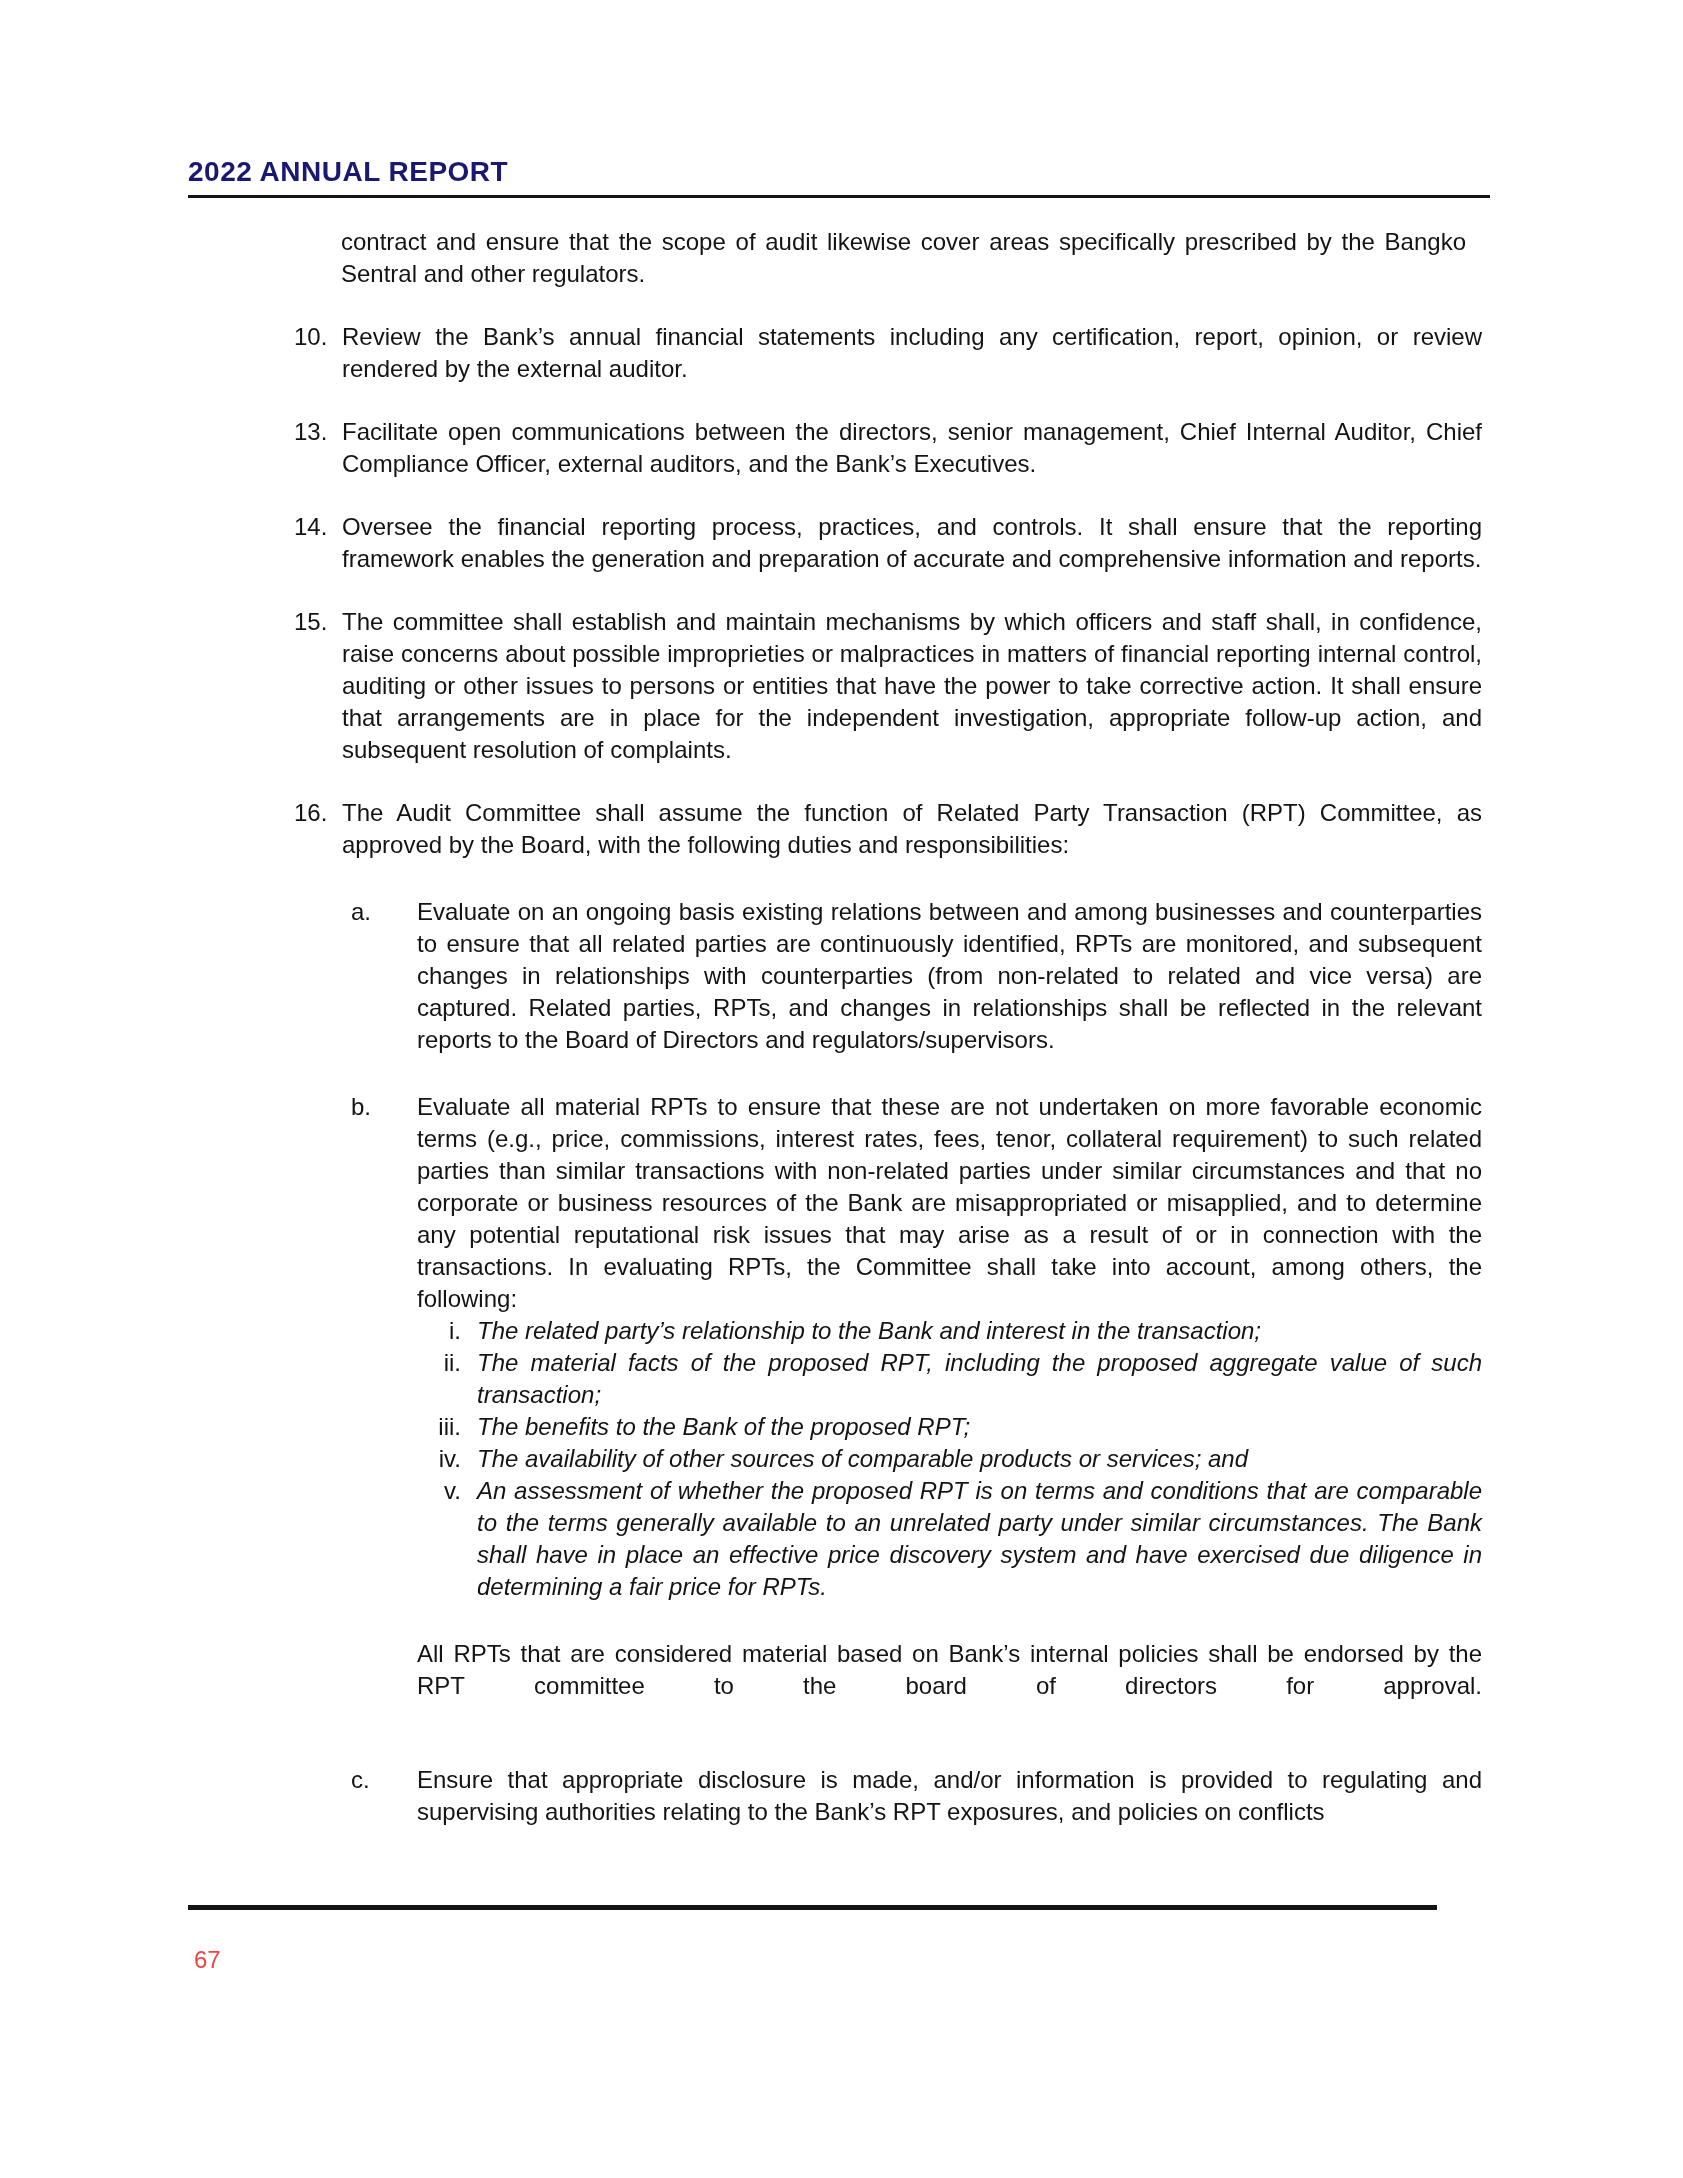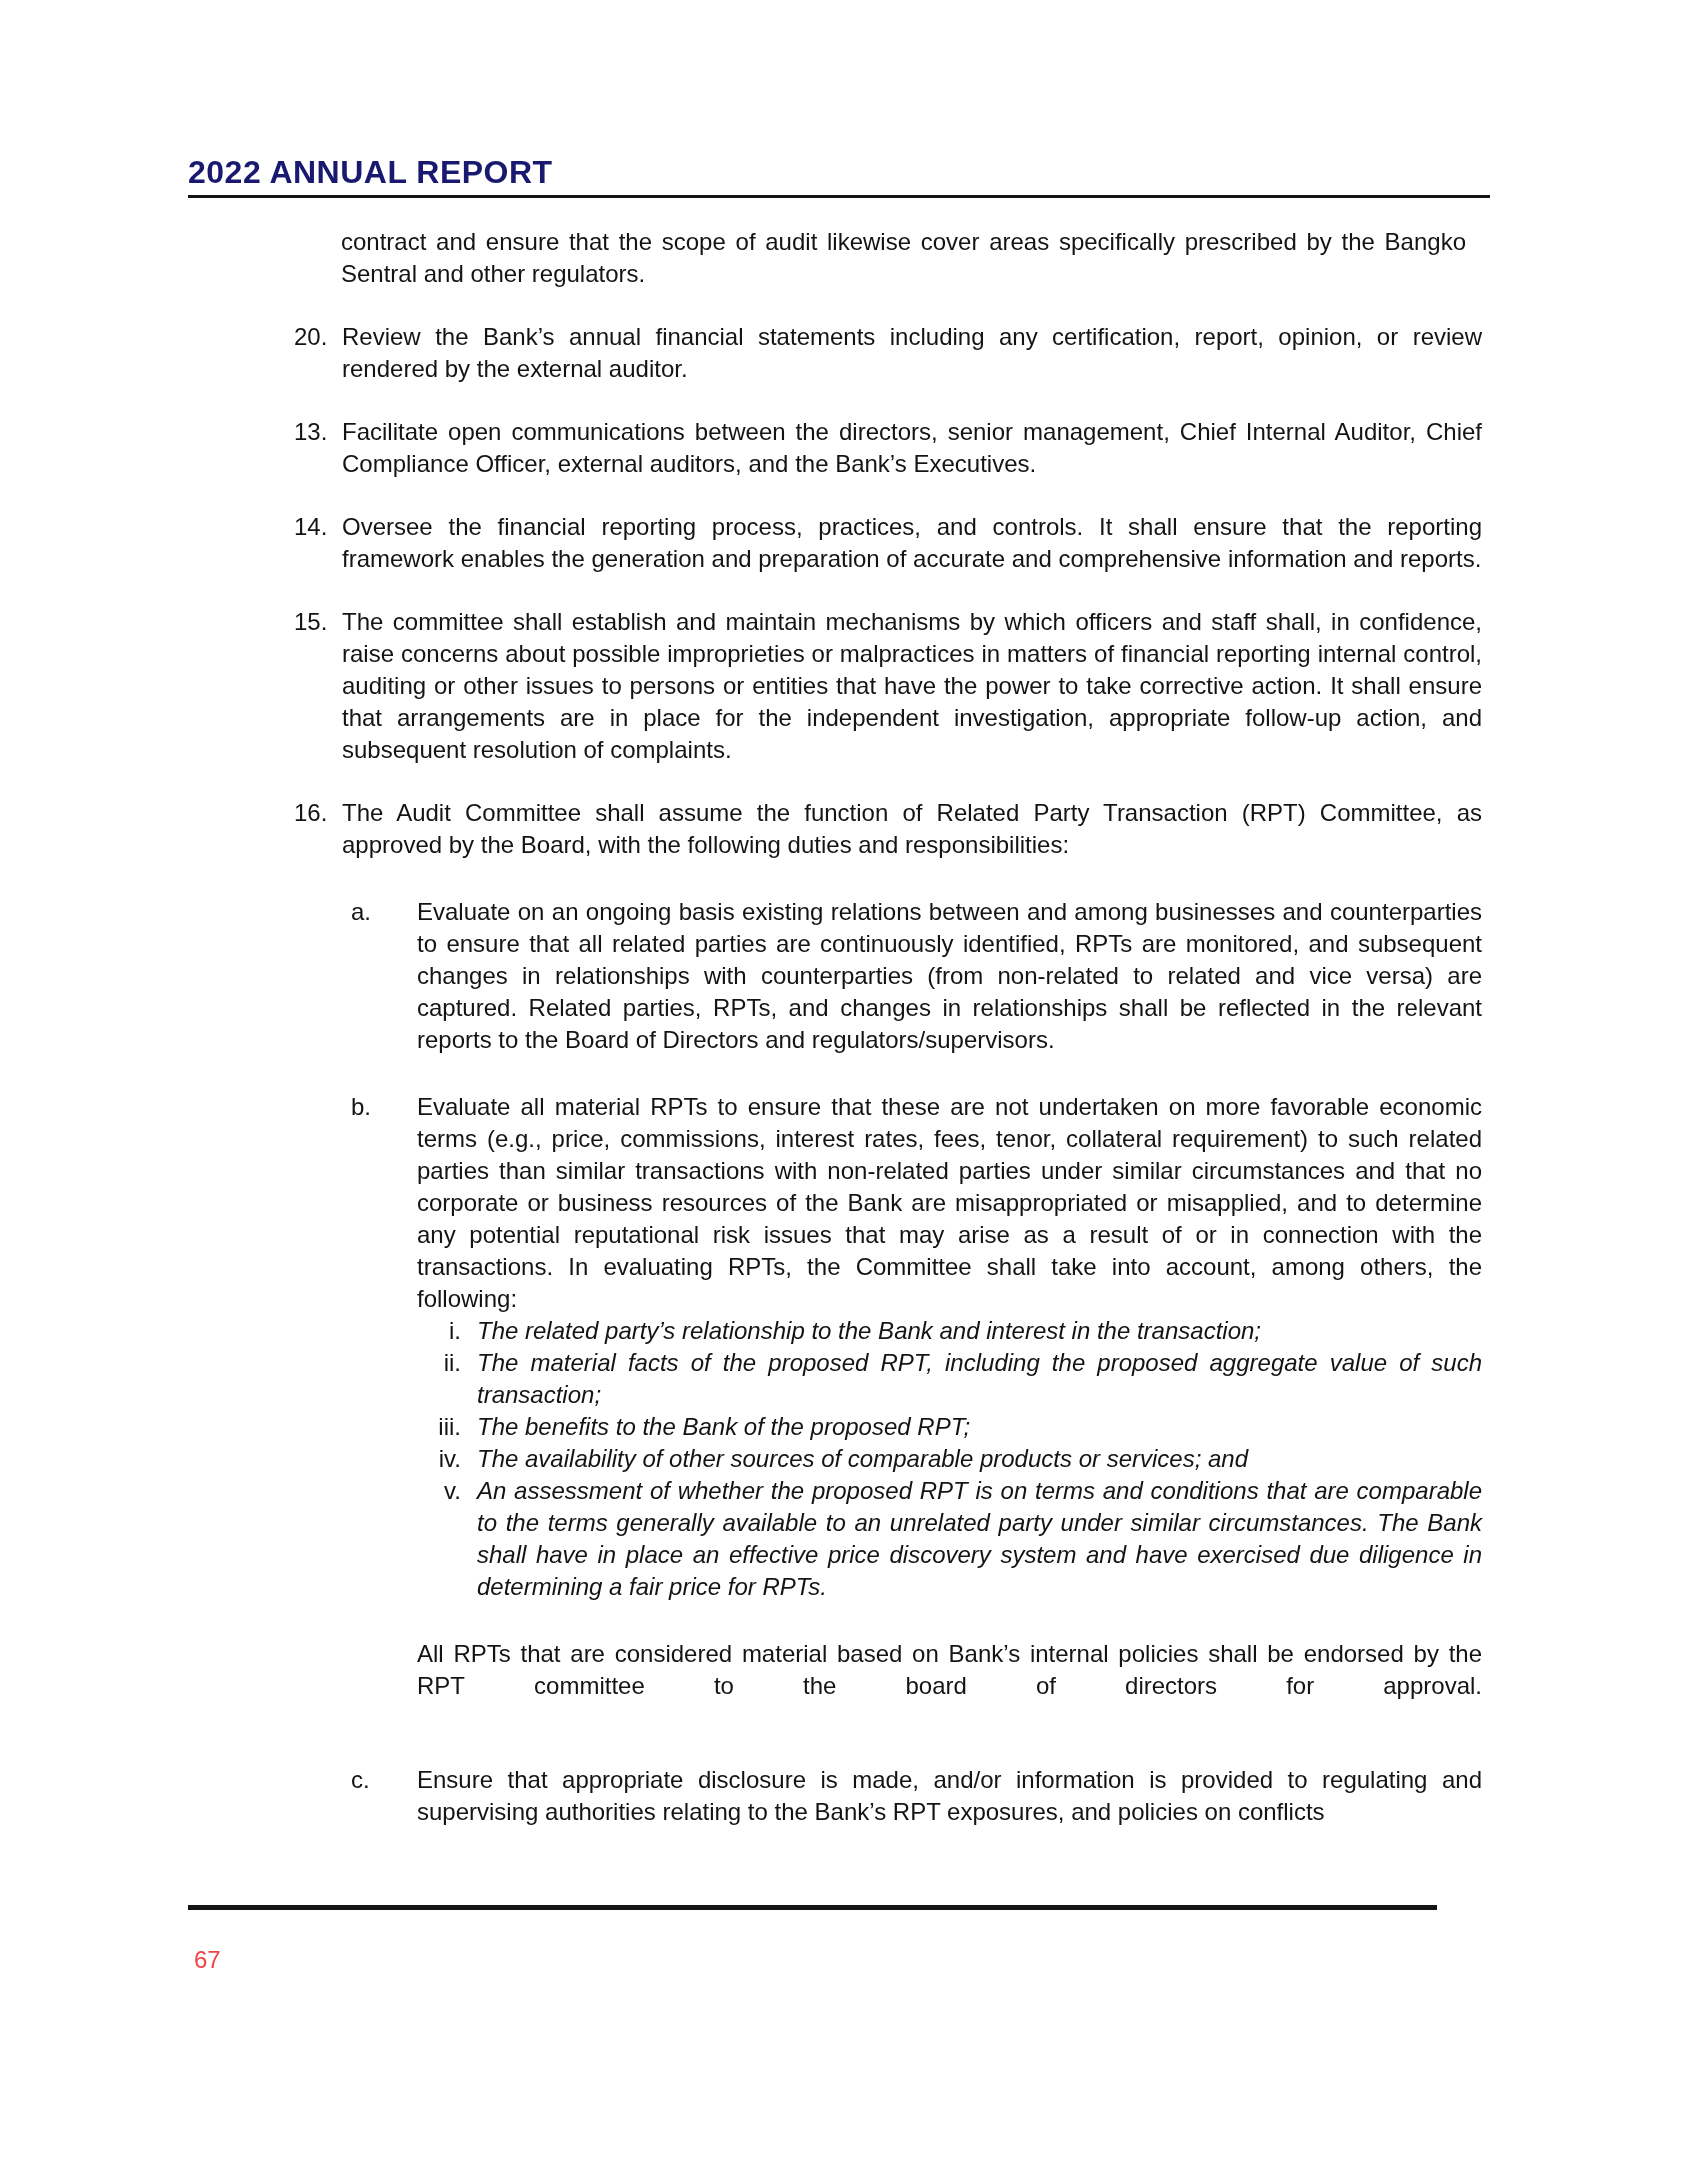--- a/index.html
+++ b/index.html
@@ -10,21 +10,21 @@
     font-family:"Liberation Sans", sans-serif;
     font-size:24px;
     line-height:32px;
     color:#141414;
     overflow:hidden;
   }
 
   
   .header { position:absolute; left:188px; top:156px; width:1302px; }
   .header-title {
-    font-weight:bold; font-size:32px; color:#191970; letter-spacing:0.5px;
+    font-weight:bold; font-size:28px; color:#191970; letter-spacing:0.5px;
   }
   .header-rule {
     border:none; border-top:3px solid #141414; margin:7px 0 0 0;
   }
 
   
   .content { position:absolute; left:188px; top:226px; width:1294px; }
 
   .intro { margin:0 16px 0 153px; text-align:justify; }
 
@@ -68,21 +68,21 @@
   <div class="header">
     <div class="header-title">2022 ANNUAL REPORT</div>
     <hr class="header-rule">
   </div>
 
   <div class="content">
 
     <p class="intro">contract and ensure that the scope of audit likewise cover areas specifically prescribed by the Bangko Sentral and other regulators.</p>
 
     <div class="num-item">
-      <span class="num-label">20.</span>
+      <span class="num-label">10.</span>
       <span class="num-text">Review the Bank’s annual financial statements including any certification, report, opinion, or review rendered by the external auditor.</span>
     </div>
 
     <div class="num-item">
       <span class="num-label">13.</span>
       <span class="num-text">Facilitate open communications between the directors, senior management, Chief Internal Auditor, Chief Compliance Officer, external auditors, and the Bank’s Executives.</span>
     </div>
 
     <div class="num-item">
       <span class="num-label">14.</span>

